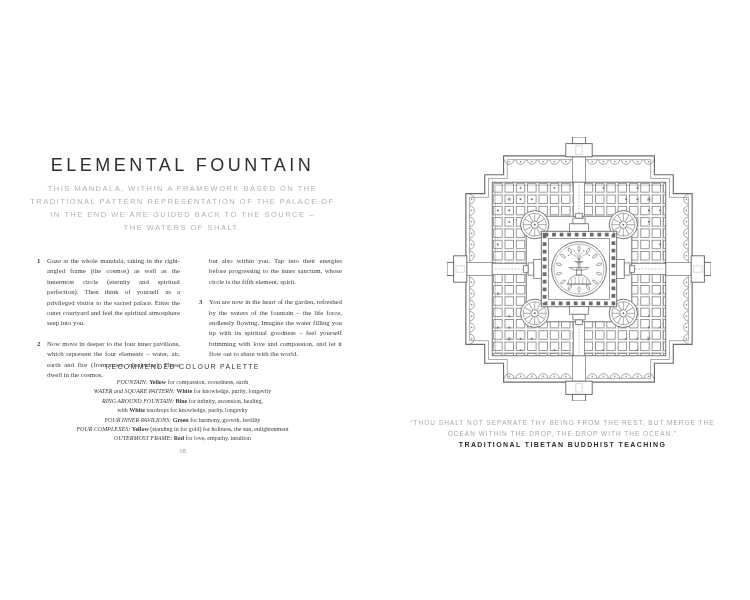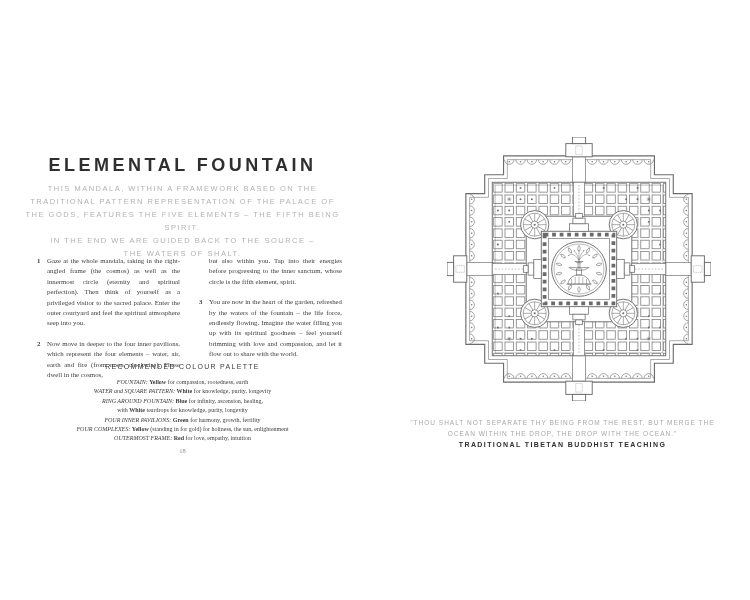--- a/index.html
+++ b/index.html
@@ -4,21 +4,21 @@
 <style>
   html,body{margin:0;padding:0;background:#ffffff;}
   .spread{position:relative;width:750px;height:600px;background:#ffffff;overflow:hidden;
           font-family:"Liberation Sans",sans-serif;}
   .page{position:absolute;top:0;width:375px;height:600px;}
   .page-left{left:0;}
   .page-right{left:375px;}
 
   
   .title{position:absolute;left:20px;top:143px;width:325px;text-align:center;
-         font-size:18px;font-weight:700;letter-spacing:3.5px;color:#2f2f2f;}
+         font-size:18px;font-weight:400;letter-spacing:3.5px;color:#2f2f2f;}
   .intro{position:absolute;left:12px;top:182px;width:341px;text-align:center;
          font-size:7.5px;letter-spacing:1.5px;line-height:13px;color:#b2b2b2;}
   .instructions{position:absolute;left:37px;top:256px;width:306px;display:flex;gap:19px;}
   .col{width:143px;}
   .item{display:flex;margin-bottom:10px;}
   .item .num{flex:none;width:10px;font-family:"Liberation Serif",serif;
              font-size:6.8px;font-weight:bold;line-height:10.4px;color:#3d3d3d;}
   .item .txt{flex:1;font-family:"Liberation Serif",serif;font-size:6.8px;
              line-height:10.4px;text-align:justify;color:#3d3d3d;}
   .palette{position:absolute;left:12px;top:363px;width:341px;text-align:center;}
@@ -43,21 +43,20 @@
 
   <div class="page page-left">
     <h1 class="title">ELEMENTAL FOUNTAIN</h1>
 
     <div class="intro">
 
         <div class="intro-line">THIS MANDALA, WITHIN A FRAMEWORK BASED ON THE</div>
 
         <div class="intro-line">TRADITIONAL PATTERN REPRESENTATION OF THE PALACE OF</div>
 
-        <div class="intro-line">THE GODS, FEATURES THE FIVE ELEMENTS – THE FIFTH BEING SPIRIT.</div>
 
         <div class="intro-line">IN THE END WE ARE GUIDED BACK TO THE SOURCE –</div>
 
         <div class="intro-line">THE WATERS OF SHALT.</div>
       </div>
 
     <div class="instructions">
       <div class="col">
 
           <div class="item">

